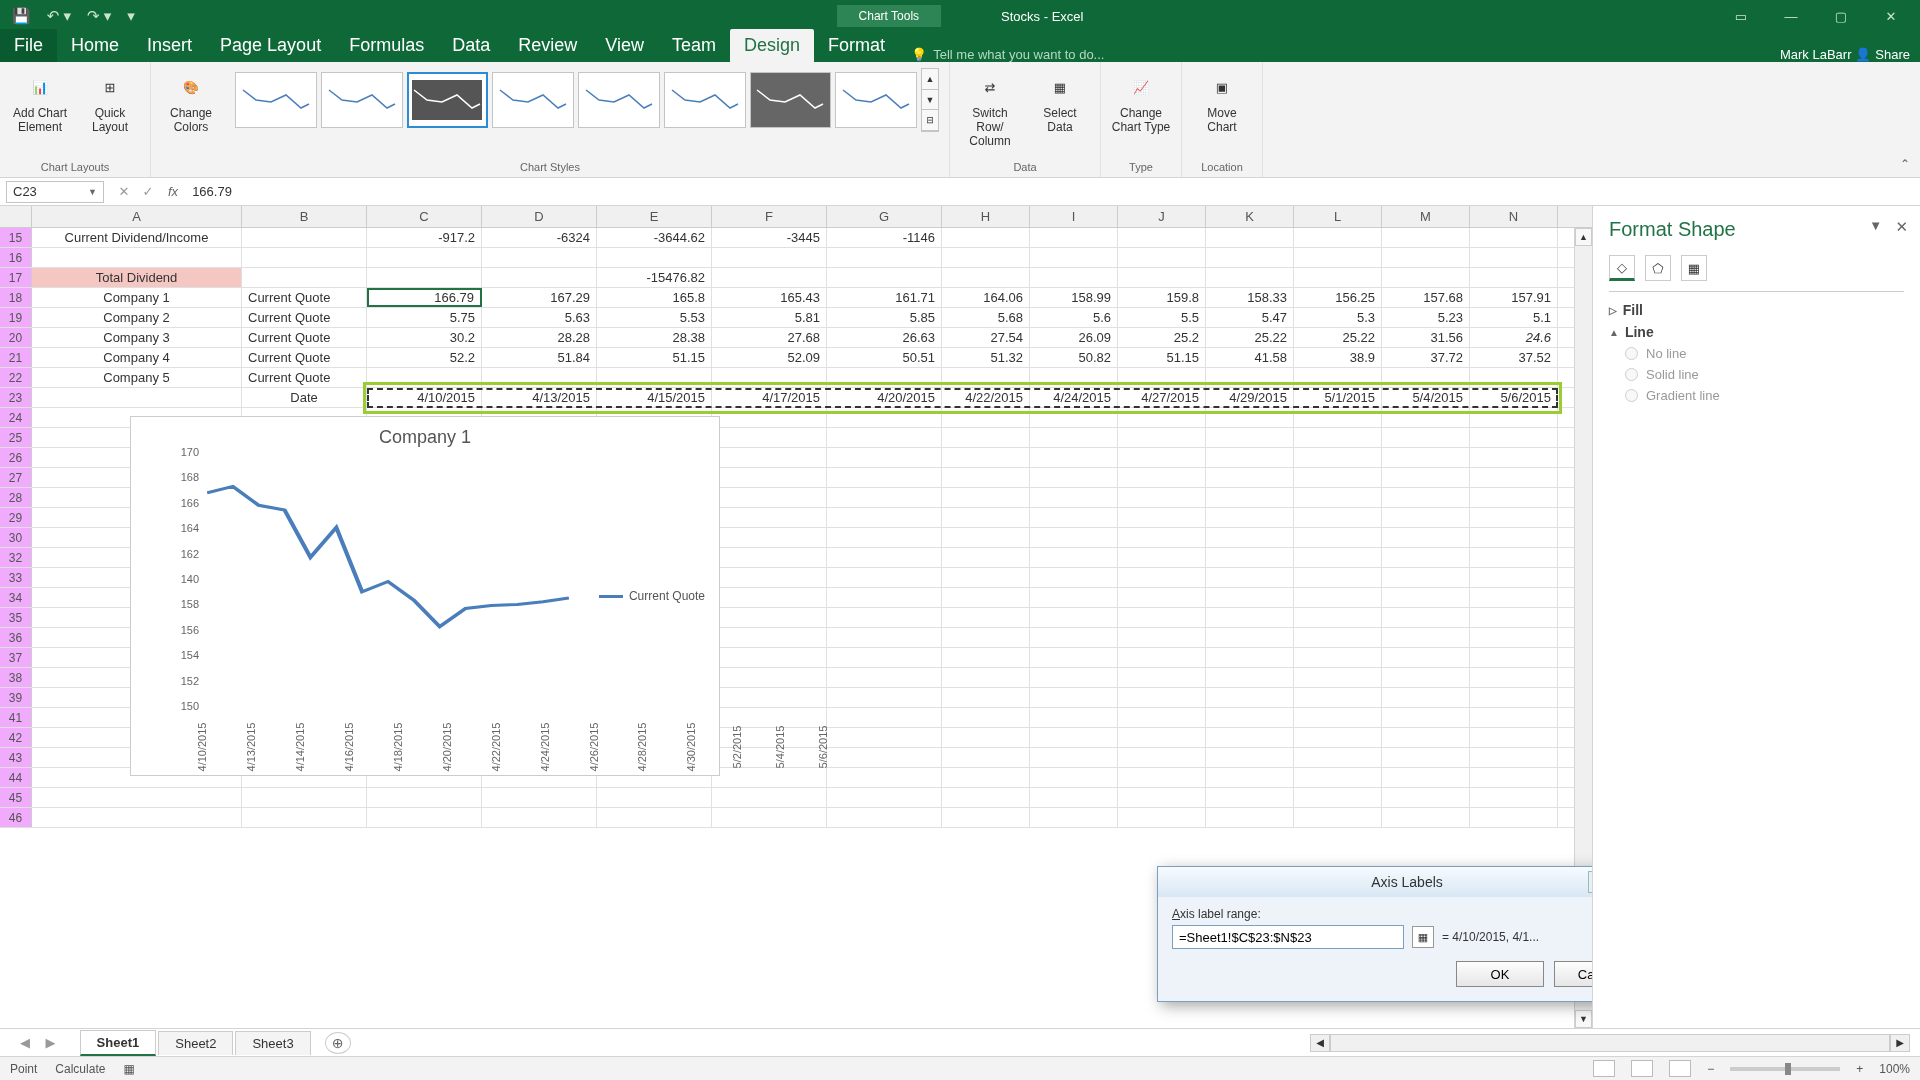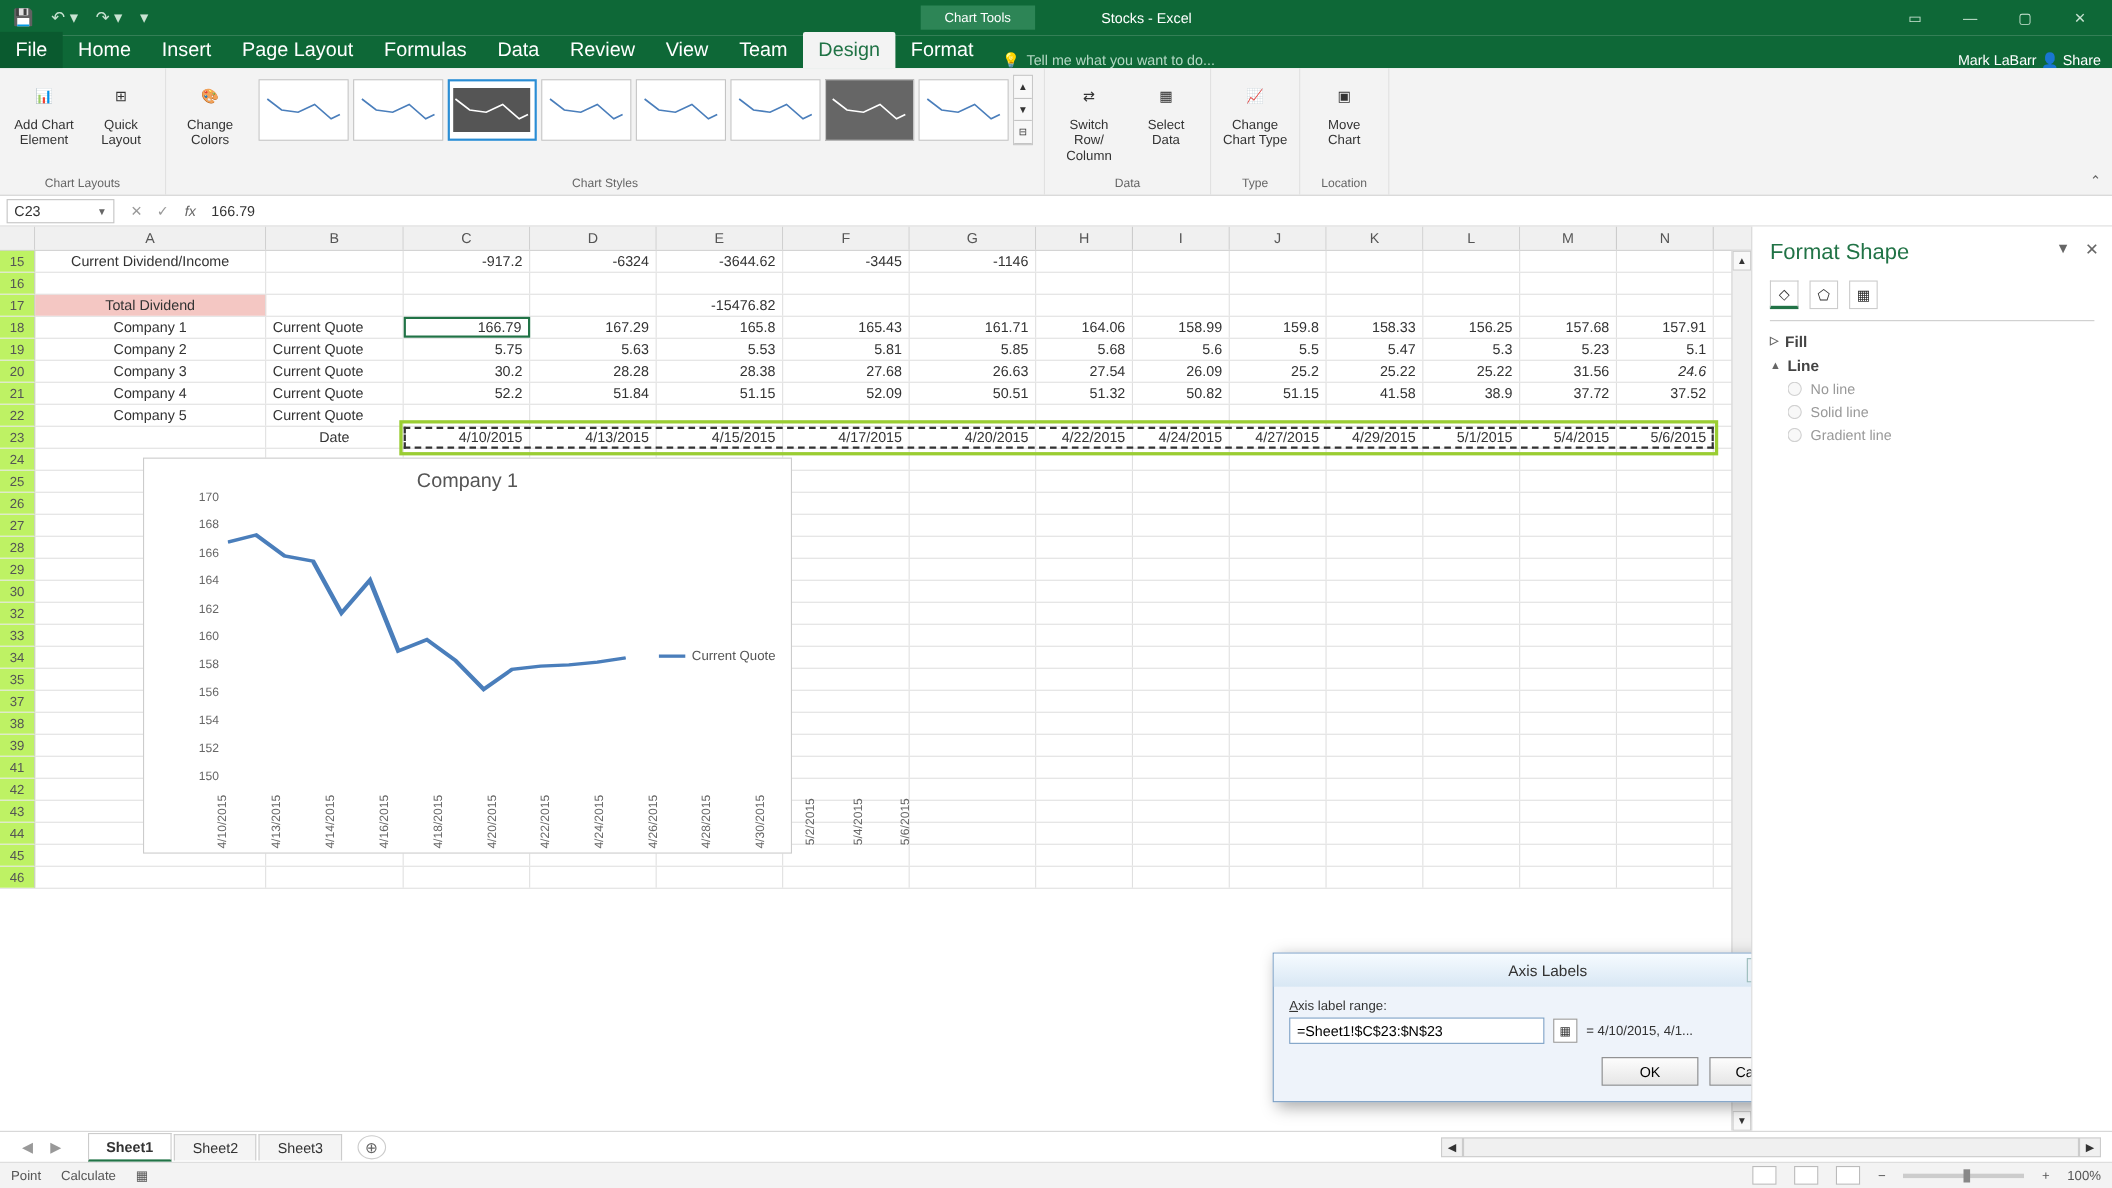--- a/index.html
+++ b/index.html
@@ -50,21 +50,21 @@
 .fb-input { font-size:13px; padding-left:6px;}
 
 
 .workarea { display:flex; height:calc(100% - 32px - 30px - 116px - 28px - 28px - 24px); }
 .grid-wrap { flex:1; position:relative; overflow:hidden;}
 .col-headers { display:flex; height:22px; background:#f0f0f0; border-bottom:1px solid #ccc;}
 .col-headers .rowhead-spacer { width:32px; border-right:1px solid #ccc; background:#f0f0f0;}
 .col-headers .ch { border-right:1px solid #ccc; text-align:center; font-size:13px; color:#555; display:flex; align-items:center; justify-content:center; background:#f0f0f0;}
 .grid-body { position:relative; }
 .row { display:flex; height:20px; border-bottom:1px solid #e0e0e0;}
-.row .rh { width:32px; border-right:1px solid #ccc; background:#bef264; text-align:center; font-size:12px; color:#555; display:flex; align-items:center; justify-content:center;}
+.row .rh { width:32px; border-right:1px solid #ccc; background:#f0abfc; text-align:center; font-size:12px; color:#555; display:flex; align-items:center; justify-content:center;}
 .row .cell { border-right:1px solid #e0e0e0; padding:0 6px; font-size:13px; display:flex; align-items:center; overflow:hidden; white-space:nowrap;}
 .row .cell.center { justify-content:center;}
 .row .cell.right { justify-content:flex-end;}
 .row .cell.pink { background:#f4c7c3;}
 .row .cell.selected { border:2px solid #217346 !important; background:#fff; position:relative; z-index:2;}
 .highlight-selection { position:absolute; border:3px solid #9acd32; pointer-events:none; z-index:3;}
 .marching-ants { position:absolute; border:2px dashed #333; pointer-events:none; z-index:2; }
 
 
 .chart-box { position:absolute; left:130px; top:210px; width:590px; height:360px; background:#fff; border:1px solid #ccc; z-index:5;}
@@ -647,20 +647,37 @@
           <div class="cell right" style="width: 115px;"></div>
           <div class="cell right" style="width: 88px;"></div>
           <div class="cell right" style="width: 88px;"></div>
           <div class="cell right" style="width: 88px;"></div>
           <div class="cell right" style="width: 88px;"></div>
           <div class="cell right" style="width: 88px;"></div>
           <div class="cell right" style="width: 88px;"></div>
           <div class="cell right" style="width: 88px;"></div>
         </div>
         <div class="row">
+          <div class="rh">36</div>
+          <div class="cell center" style="width: 210px;"></div>
+          <div class="cell" style="width: 125px;"></div>
+          <div class="cell right" style="width: 115px;"></div>
+          <div class="cell right" style="width: 115px;"></div>
+          <div class="cell right" style="width: 115px;"></div>
+          <div class="cell right" style="width: 115px;"></div>
+          <div class="cell right" style="width: 115px;"></div>
+          <div class="cell right" style="width: 88px;"></div>
+          <div class="cell right" style="width: 88px;"></div>
+          <div class="cell right" style="width: 88px;"></div>
+          <div class="cell right" style="width: 88px;"></div>
+          <div class="cell right" style="width: 88px;"></div>
+          <div class="cell right" style="width: 88px;"></div>
+          <div class="cell right" style="width: 88px;"></div>
+        </div>
+        <div class="row">
           <div class="rh">37</div>
           <div class="cell center" style="width: 210px;"></div>
           <div class="cell" style="width: 125px;"></div>
           <div class="cell right" style="width: 115px;"></div>
           <div class="cell right" style="width: 115px;"></div>
           <div class="cell right" style="width: 115px;"></div>
           <div class="cell right" style="width: 115px;"></div>
           <div class="cell right" style="width: 115px;"></div>
           <div class="cell right" style="width: 88px;"></div>
           <div class="cell right" style="width: 88px;"></div>
@@ -813,21 +830,21 @@
 
     <div class="chart-box">
       <div class="chart-title">Company 1</div>
       <div class="chart-area">
         <div class="chart-yaxis" id="chart-yaxis">
             <div style="top: 100%;">150</div>
             <div style="top: 90%;">152</div>
             <div style="top: 80%;">154</div>
             <div style="top: 70%;">156</div>
             <div style="top: 60%;">158</div>
-            <div style="top: 50%;">160</div>
+            <div style="top: 50%;">140</div>
             <div style="top: 40%;">162</div>
             <div style="top: 30%;">164</div>
             <div style="top: 20%;">166</div>
             <div style="top: 10%;">168</div>
             <div style="top: 0%;">170</div>
           </div>
         <div class="chart-plot">
           <svg width="100%" height="100%" viewBox="0 0 100 100" preserveAspectRatio="none">
             <polyline id="chart-line" stroke="#4a7ebb" stroke-width="1.2" fill="none" points="0,16.05000000000004 7.142857142857142,13.55000000000004 14.285714285714285,20.999999999999943 21.428571428571427,22.849999999999966 28.57142857142857,41.44999999999997 35.714285714285715,29.69999999999999 42.857142857142854,55.049999999999955 50,50.99999999999994 57.14285714285714,58.34999999999994 64.28571428571429,68.75 71.42857142857143,61.599999999999966 78.57142857142857,60.45000000000002 85.71428571428571,60 92.85714285714286,59.00000000000006 100,57.5"></polyline>
           </svg>

